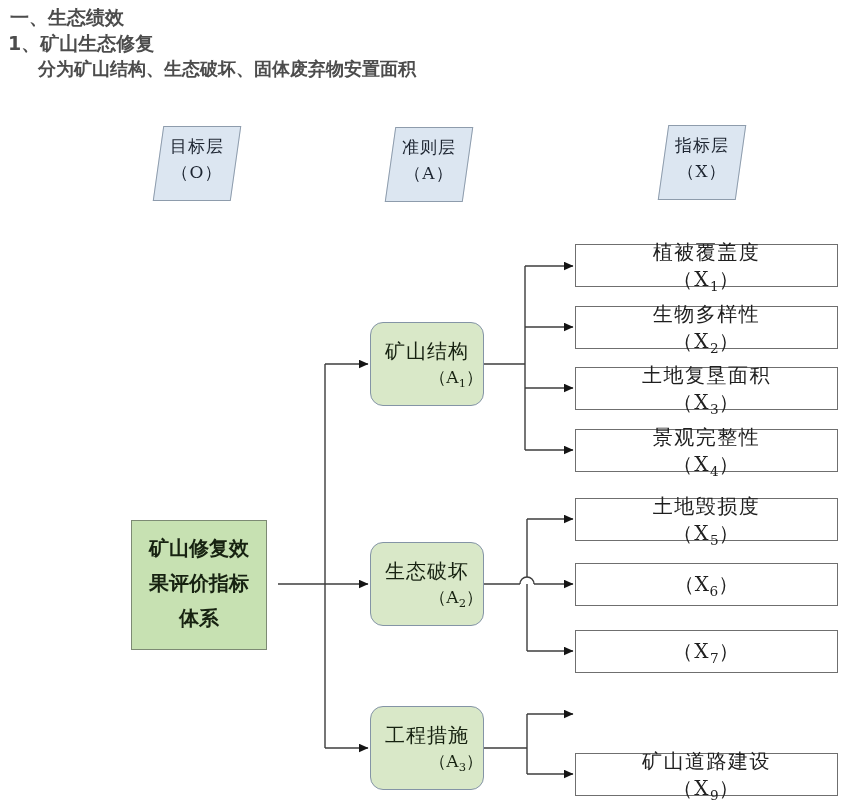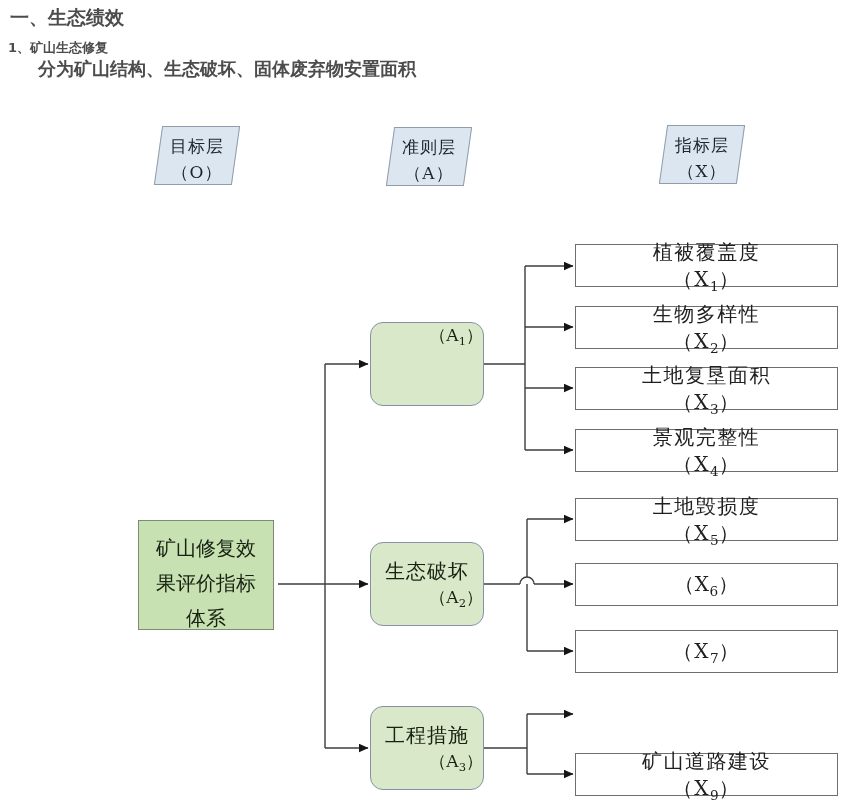--- a/index.html
+++ b/index.html
@@ -6,42 +6,43 @@
   .page{
     position:relative;width:850px;height:811px;background:#fff;overflow:hidden;
     font-family:"DejaVu Serif","Liberation Serif",serif;
   }
   
   .hd{
     position:absolute;font-family:"DejaVu Sans","Liberation Sans",sans-serif;
     font-weight:700;color:var(--heading-text,#4c4c4c);white-space:nowrap;
   }
   .hd1{left:10px;top:5px;font-size:19px;}
-  .hd2{left:8px;top:31px;font-size:13px;margin-top:8px;}
+  .hd2{left:8px;top:31px;font-size:19px;}
   .hd3{left:38px;top:57px;font-size:18px;}
   
   .connectors{position:absolute;left:0;top:0;}
   .ln{fill:none;stroke:var(--line,#3c3c3c);stroke-width:1.4;}
   .jumpfill{fill:#ffffff;stroke:none;}
   
-  .lhdr{position:absolute;width:78px;height:59px;}
+  .lhdr{position:absolute;width:78px;height:75px;}
   .lhdr-bg{
     position:absolute;left:0;top:0;right:0;bottom:0;
     background:var(--layer-header-fill,#dce6f1);
     border:1.3px solid #8e9cac;transform:skewX(-8deg);
   }
   .lhdr-txt{
     position:absolute;left:-8px;right:-8px;top:7px;text-align:center;
     font-size:17px;line-height:26px;color:#1c2430;letter-spacing:1px;
   }
   
   .goal{
-    position:absolute;left:138px;top:520px;width:136px;height:110px;
+    position:absolute;left:131px;top:520px;width:136px;height:130px;
     background:var(--goal-fill,#c7e1b2);border:1.4px solid #7d8a74;
     box-sizing:border-box;
+    font-weight:bold;
   }
   .goal-txt{
     position:absolute;left:0;right:0;top:10px;text-align:center;
     font-size:20px;line-height:35px;color:#172211;
   }
   
   .abox{
     position:absolute;left:370px;width:114px;height:84px;border-radius:13px;
     background:var(--criteria-fill,#d9e8c8);border:1.4px solid #8494a6;
     box-sizing:border-box;text-align:center;color:#172211;
@@ -132,20 +133,21 @@
 
   <div class="goal">
     <div class="goal-txt">
       <div>矿山修复效</div>
       <div>果评价指标</div>
       <div>体系</div>
     </div>
   </div>
 
   <div class="abox" style="top:322px">
+    <div class="abox-l1">矿山结构</div>
     <div class="abox-l2"><span>（A</span><sub>1</sub><span>）</span></div>
   </div>
   <div class="abox" style="top:542px">
     <div class="abox-l1">生态破坏</div>
     <div class="abox-l2"><span>（A</span><sub>2</sub><span>）</span></div>
   </div>
   <div class="abox" style="top:706px">
     <div class="abox-l1">工程措施</div>
     <div class="abox-l2"><span>（A</span><sub>3</sub><span>）</span></div>
   </div>

